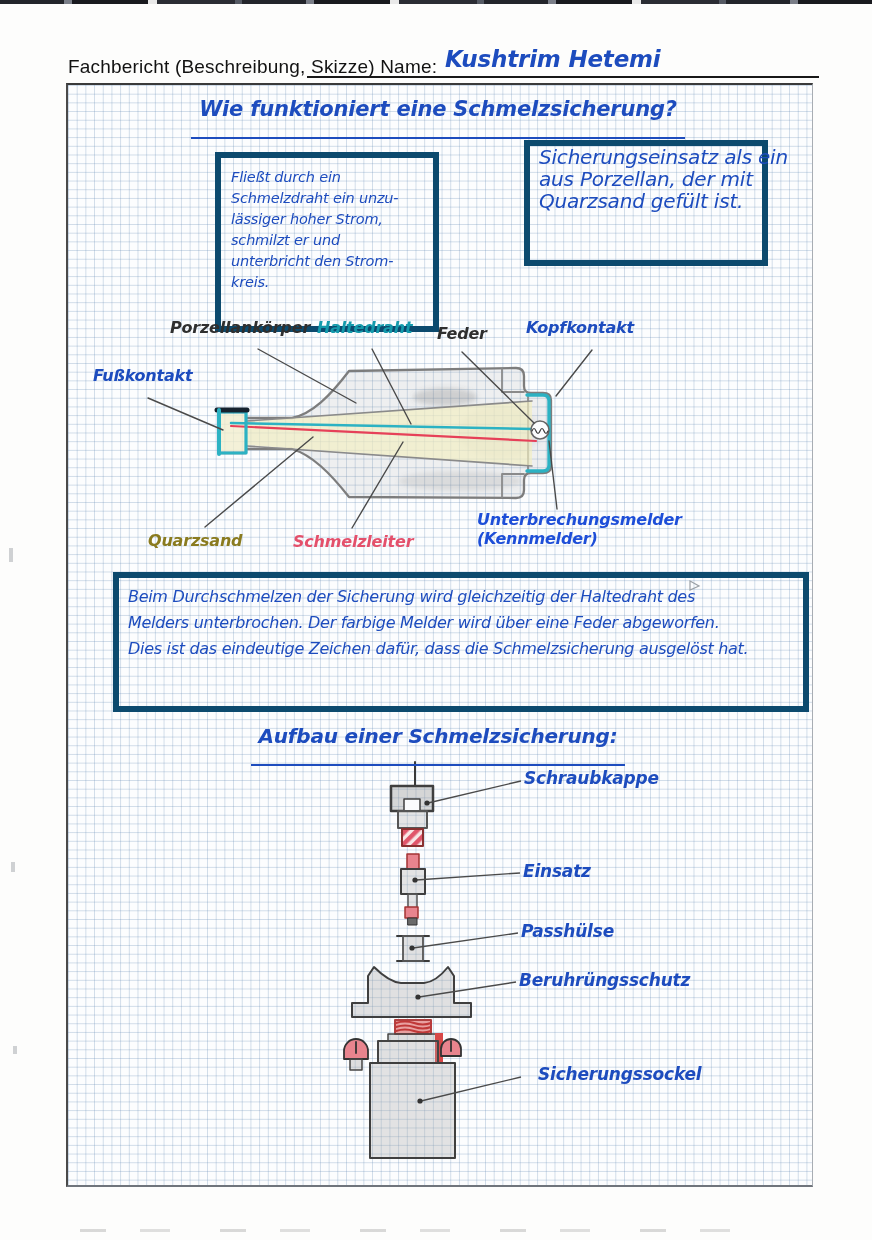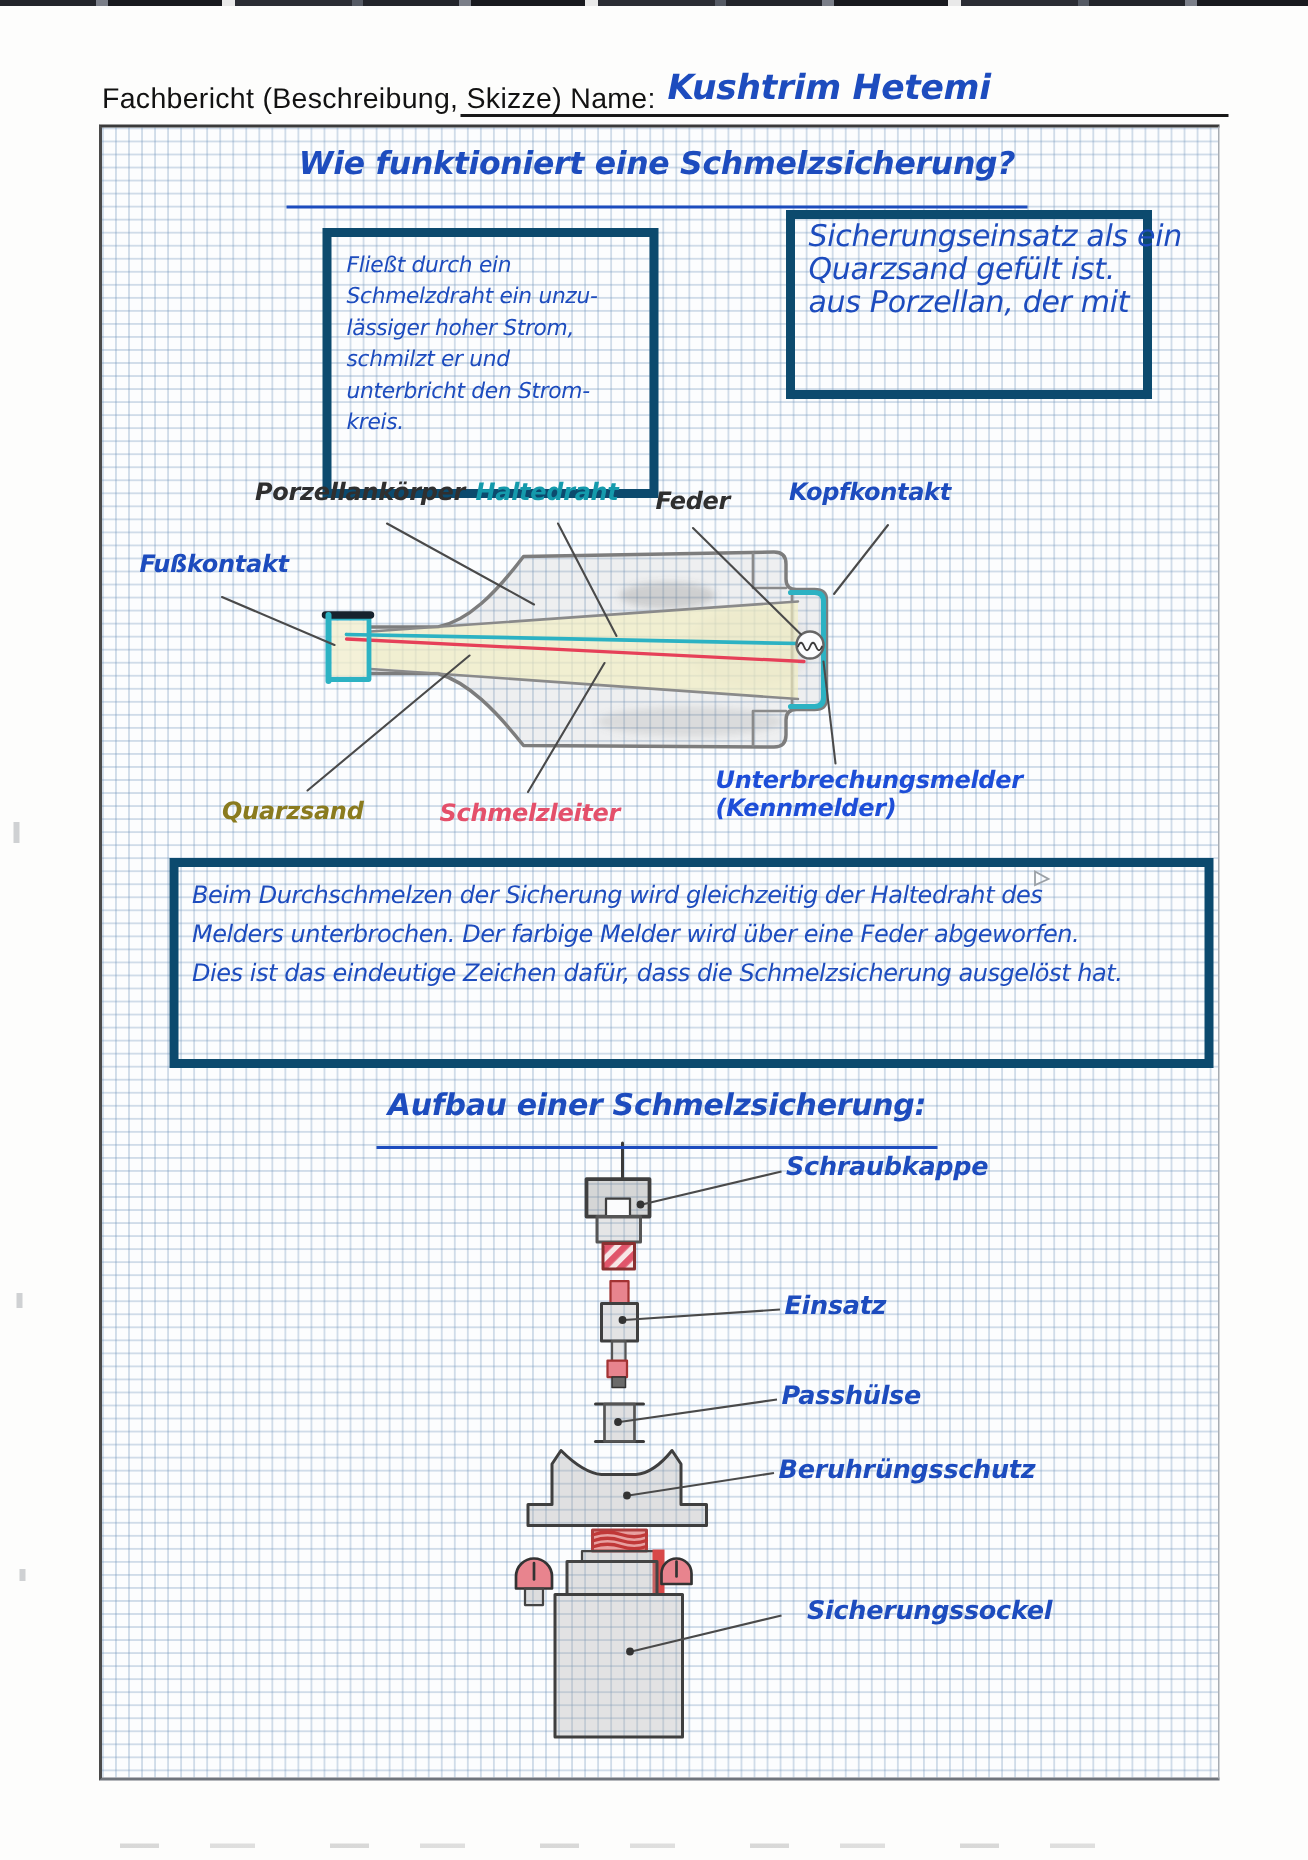--- a/index.html
+++ b/index.html
@@ -60,22 +60,22 @@
     <span class="ln">Fließt durch ein</span>
     <span class="ln">Schmelzdraht ein unzu-</span>
     <span class="ln">lässiger hoher Strom,</span>
     <span class="ln">schmilzt er und</span>
     <span class="ln">unterbricht den Strom-</span>
     <span class="ln">kreis.</span>
   </div>
 
   <div class="notebox box2 hw">
     <span class="ln">Sicherungseinsatz als ein</span>
+    <span class="ln">aus Porzellan, der mit</span>
     <span class="ln">Quarzsand gefült ist.</span>
-    <span class="ln">aus Porzellan, der mit</span>
   </div>
 
   <svg class="sketch" width="872" height="1240" viewBox="0 0 872 1240">
     <defs>
       <pattern id="redhatch" width="8" height="8" patternUnits="userSpaceOnUse" patternTransform="rotate(45)">
         <rect width="8" height="8" fill="#f7e6e6"></rect>
         <rect width="4.5" height="8" fill="#e0556a"></rect>
       </pattern>
       <filter id="soft" x="-50%" y="-50%" width="200%" height="200%">
           <feGaussianBlur stdDeviation="2.6"></feGaussianBlur>

